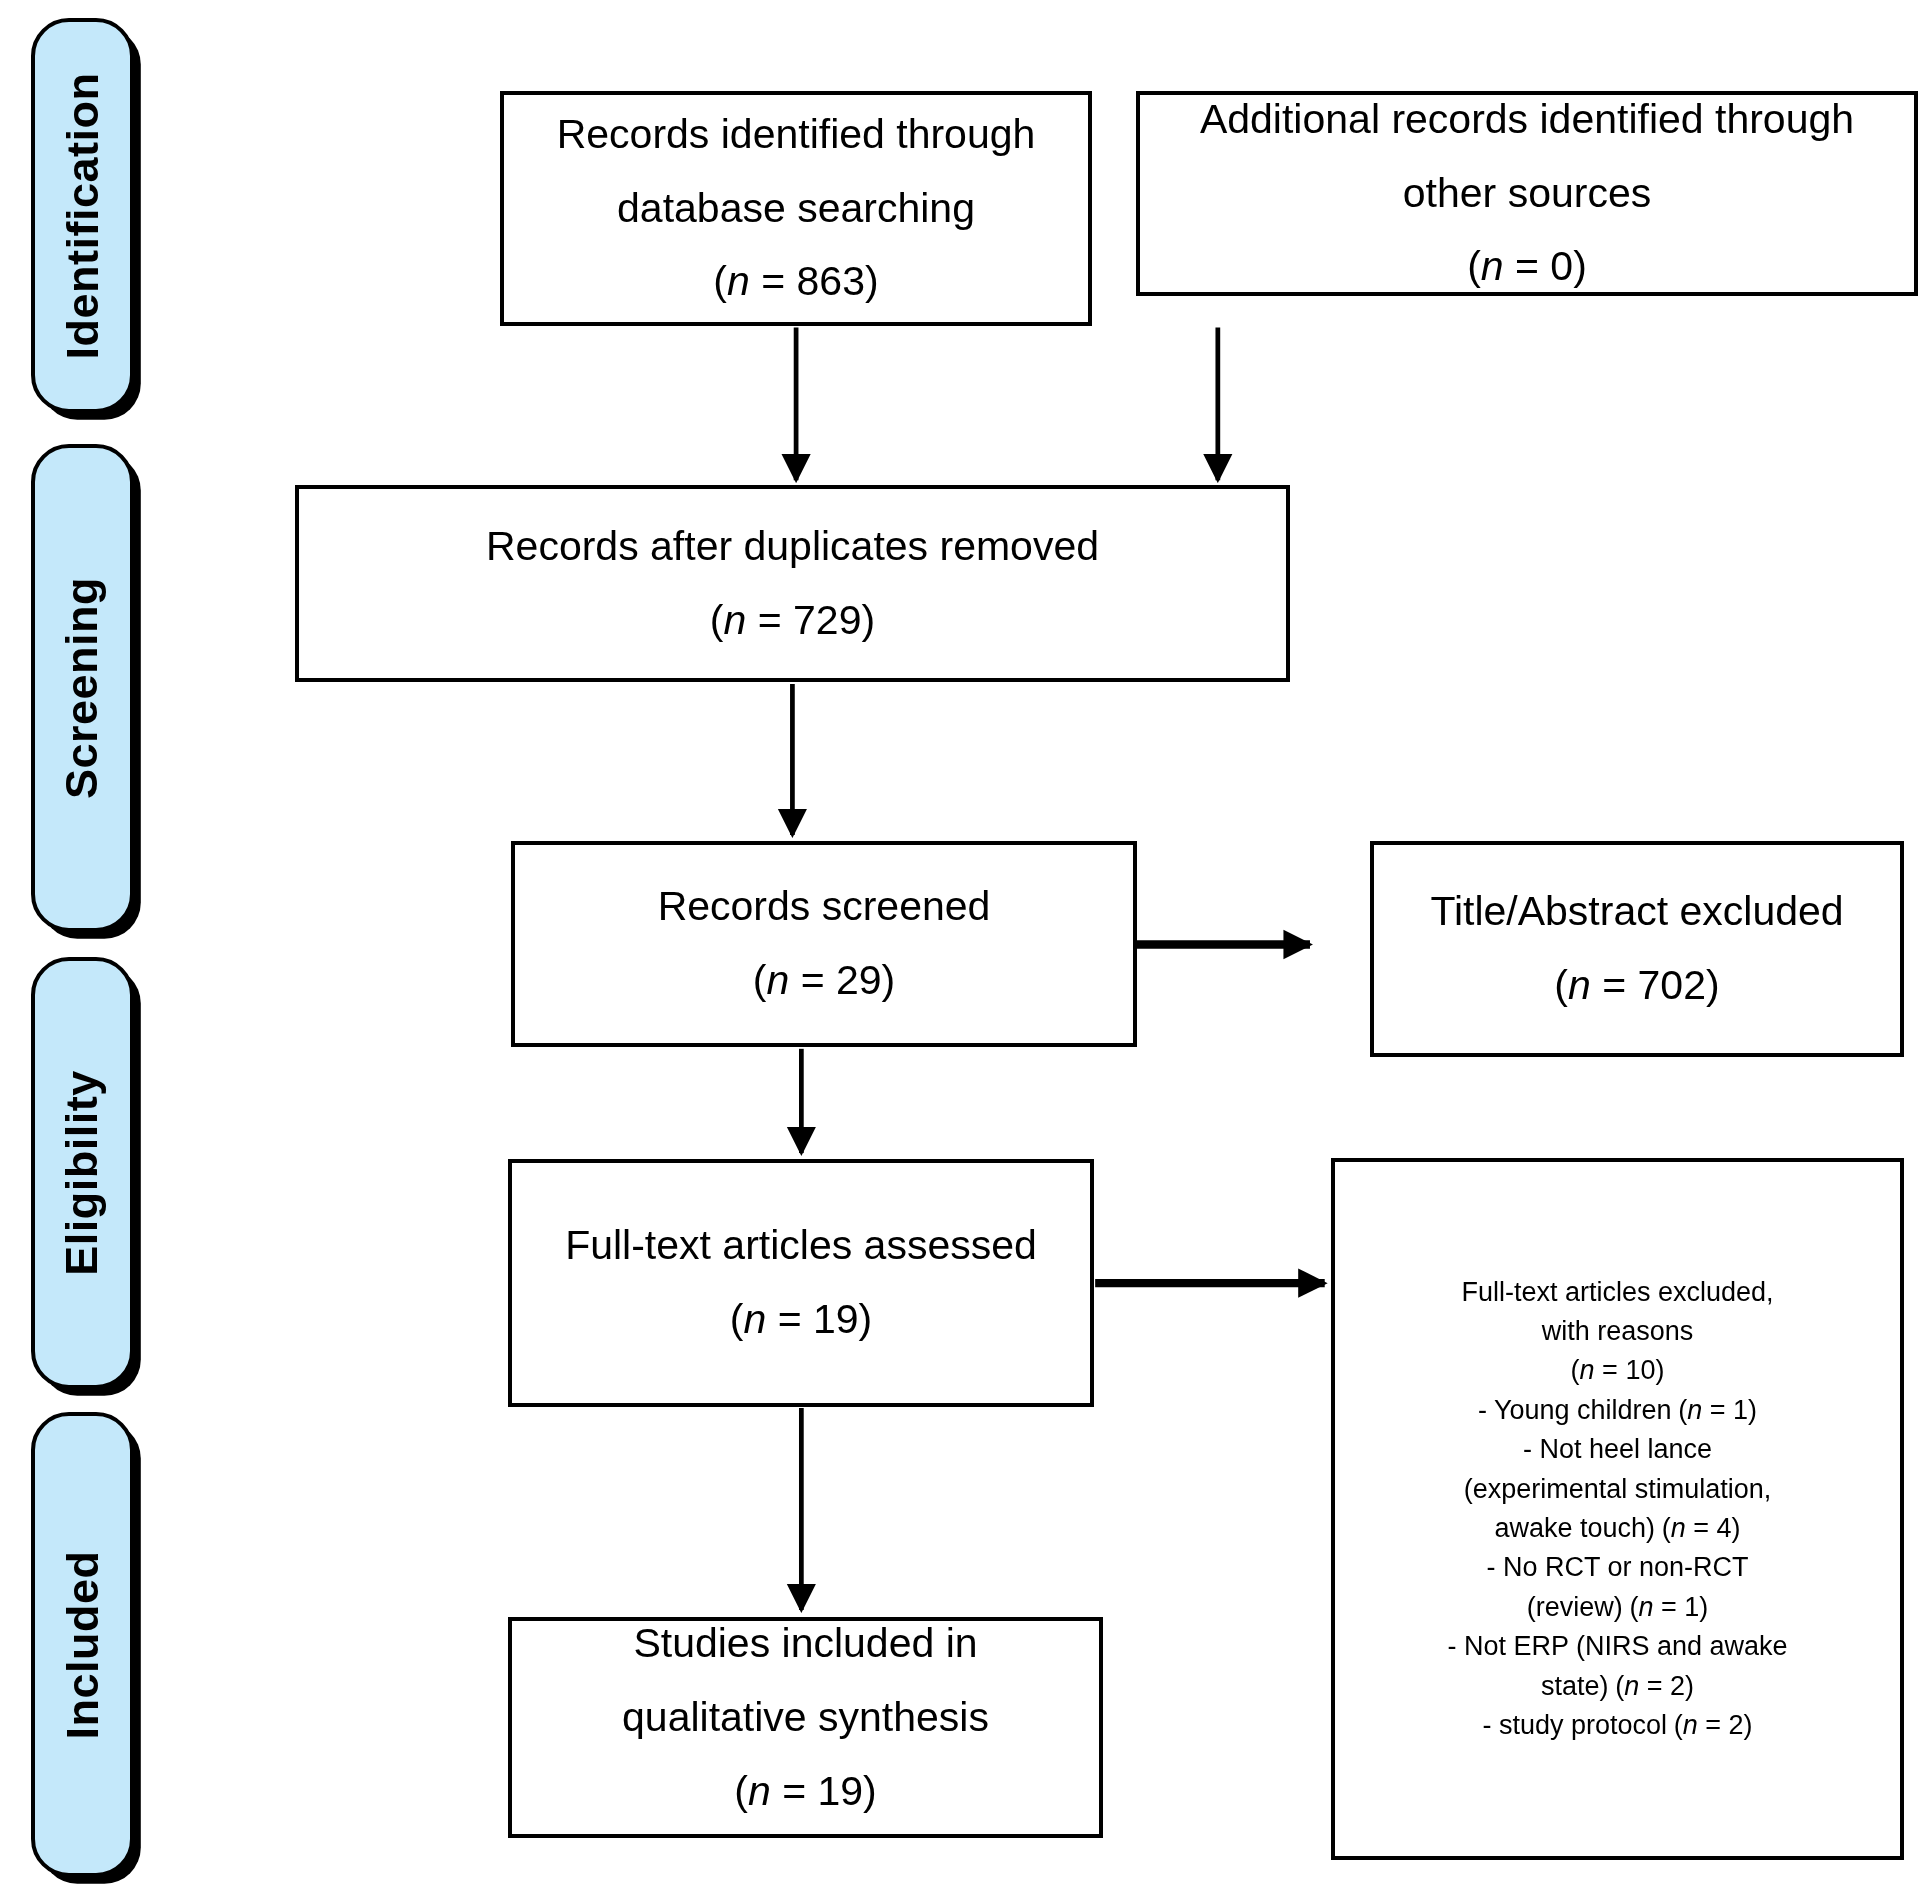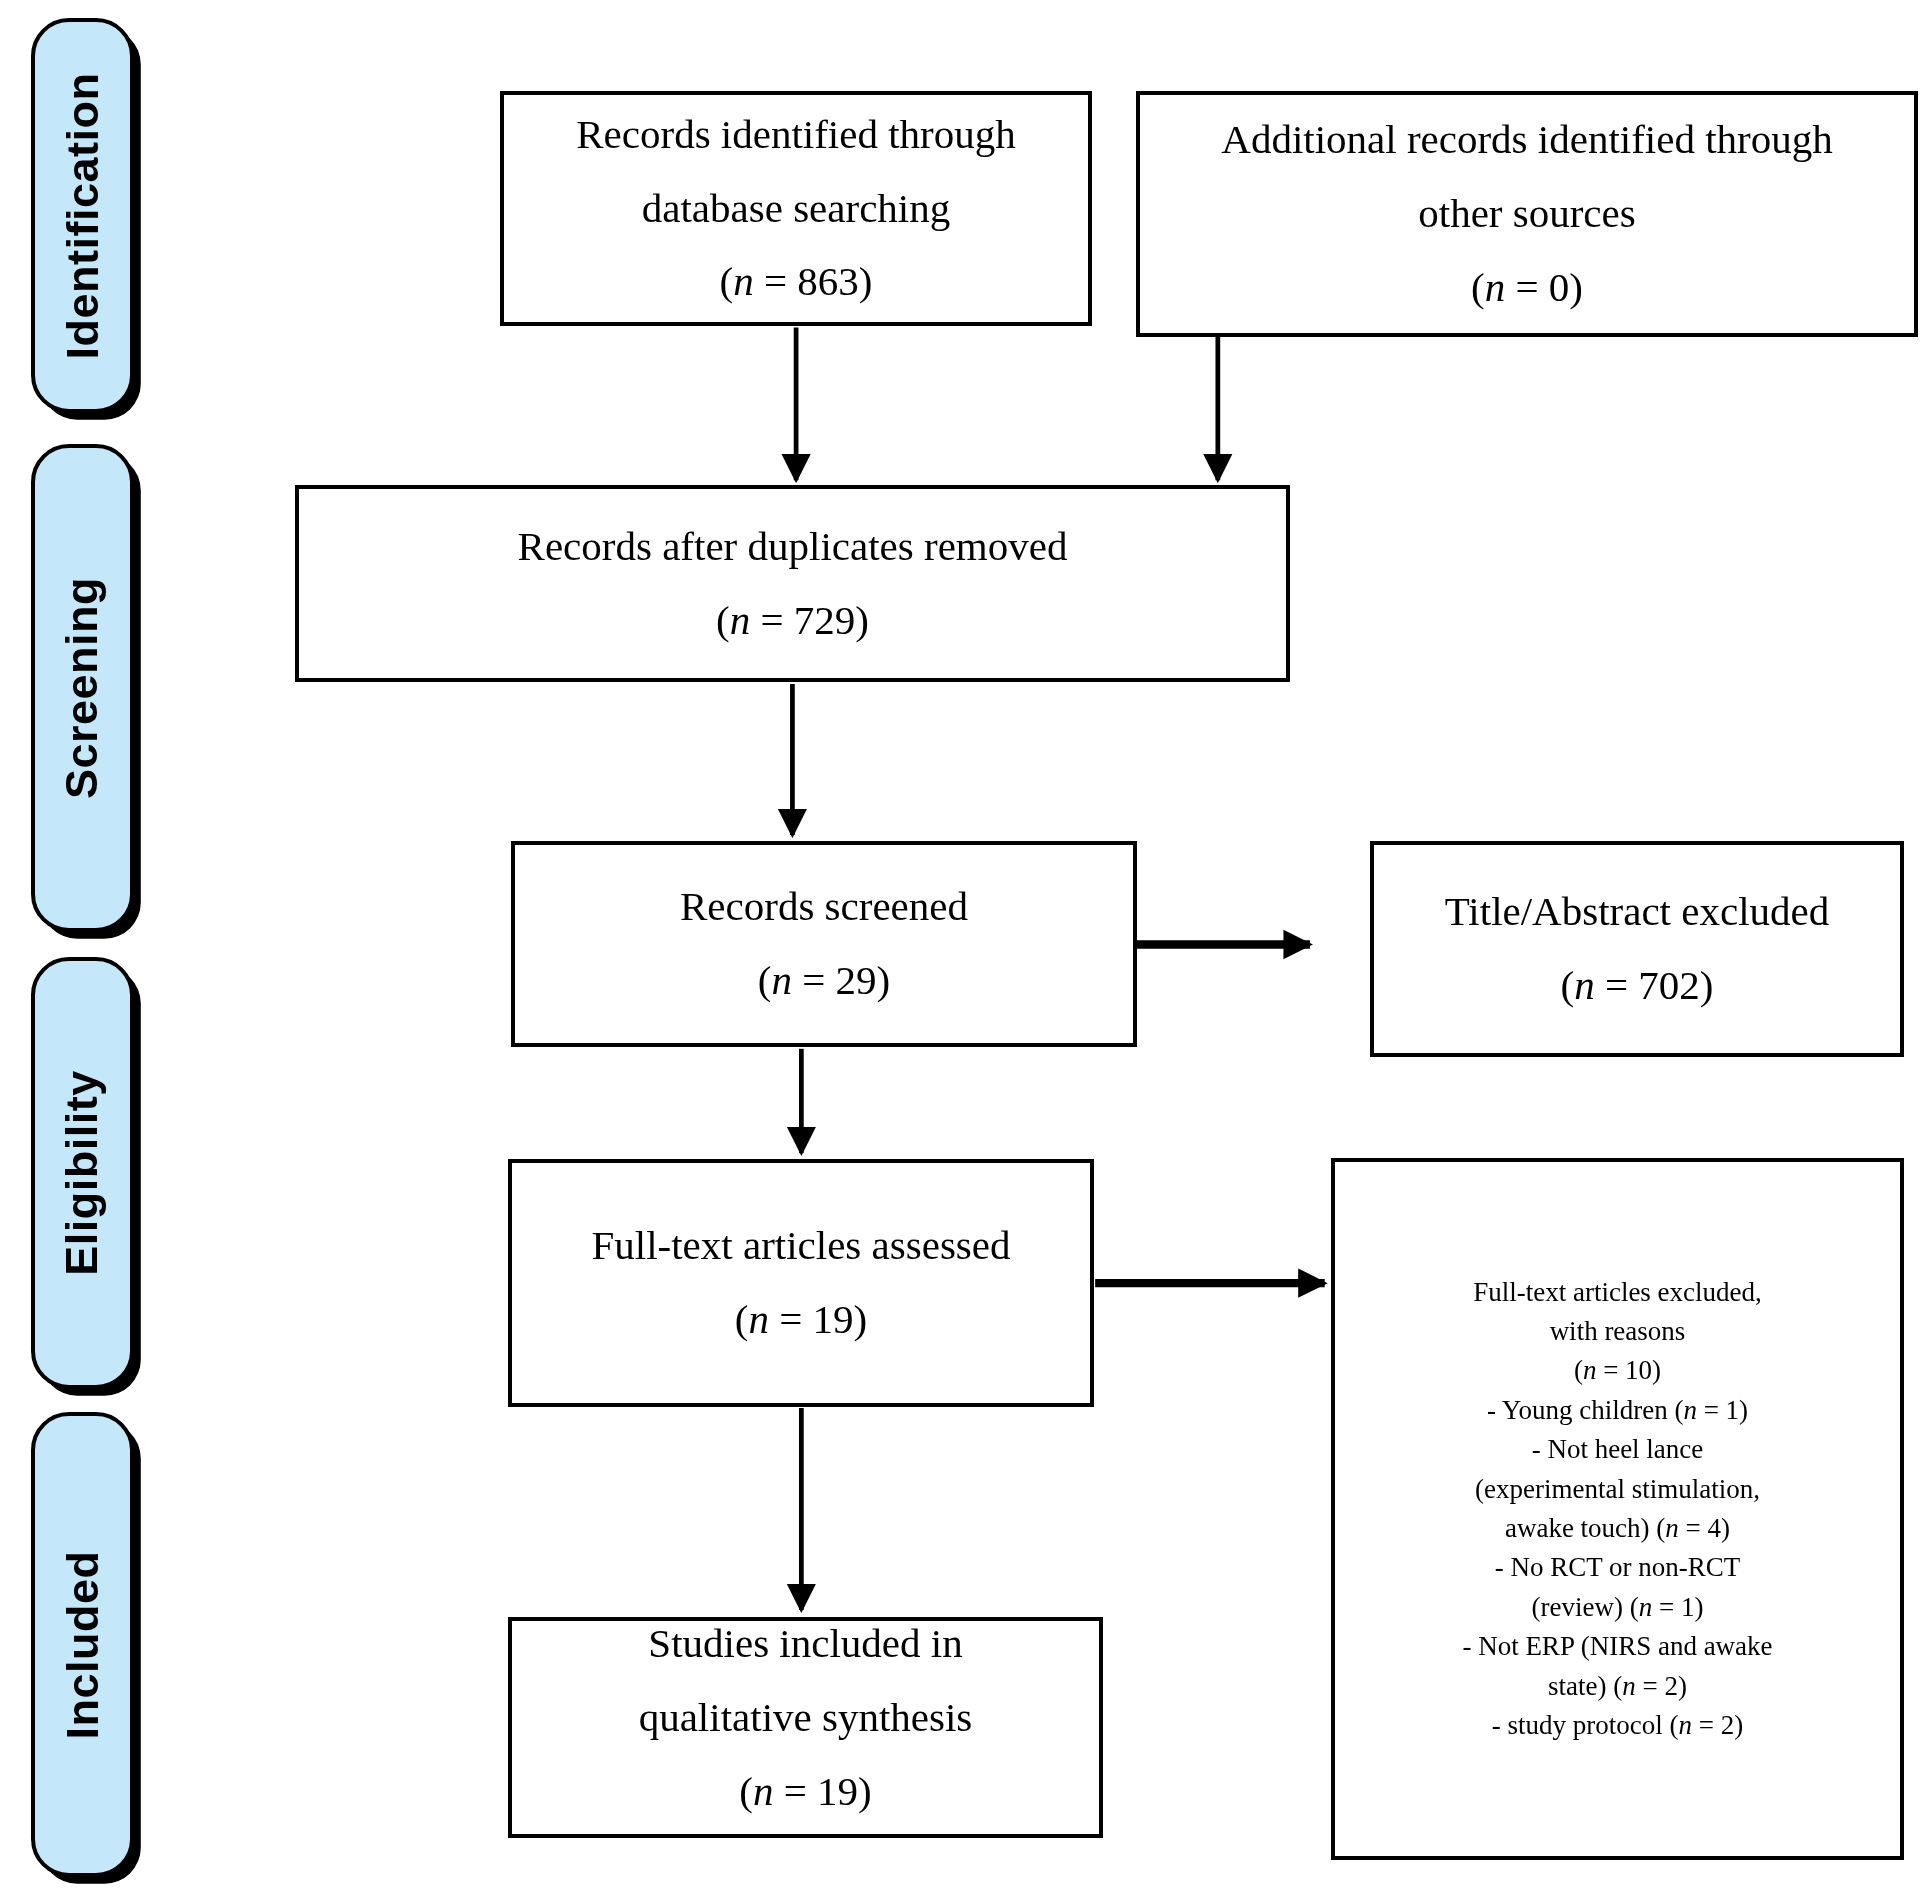--- a/index.html
+++ b/index.html
@@ -48,21 +48,20 @@
     background: #ffffff;
     border: 4.2px solid #000000;
     display: flex;
     flex-direction: column;
     justify-content: center;
     align-items: center;
     text-align: center;
     font-size: 41px;
     line-height: 1.8;
     padding: 5.3px 14.7px;
-    font-family: Liberation Serif, serif;
   }
   .box.multi {
     font-size: 27px;
     line-height: 1.46;
     padding: 5.3px 7.4px;
   }
   .line { white-space: nowrap; }
   .box.multi .line { white-space: normal; }
   .cnt { margin-left: 0.25em; }
   i { font-style: italic; }
@@ -99,21 +98,21 @@
   <div class="stage" style="top:1412px;height:465px;">
     <span class="stage-label">Included</span>
   </div>
 
   <div class="box" style="left:500px;top:91px;width:592px;height:235px;">
     <div class="line">Records identified through</div>
     <div class="line">database searching</div>
     <div class="line">(<i>n</i>&nbsp;=&nbsp;863)</div>
   </div>
 
-  <div class="box" style="left:1136px;top:91px;width:782px;height:246px;">
+  <div class="box" style="left:1136px;top:91px;width:782px;height:205px;">
     <div class="line">Additional records identified through</div>
     <div class="line">other sources</div>
     <div class="line">(<i>n</i>&nbsp;=&nbsp;0)</div>
   </div>
 
   <div class="box" style="left:295px;top:485px;width:995px;height:197px;">
     <div class="line">Records after duplicates removed</div>
     <div class="line">(<i>n</i>&nbsp;=&nbsp;729)</div>
   </div>
 

